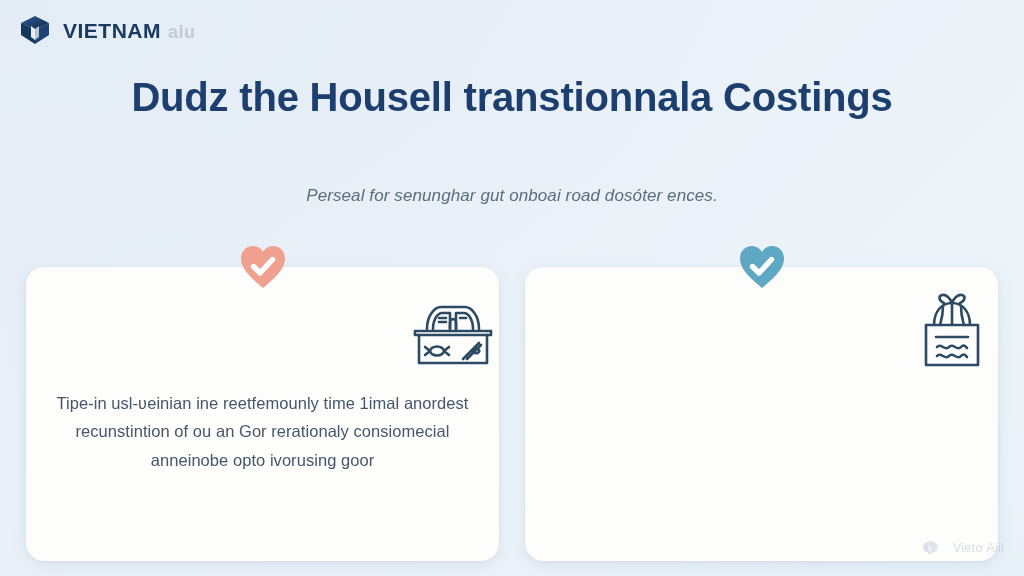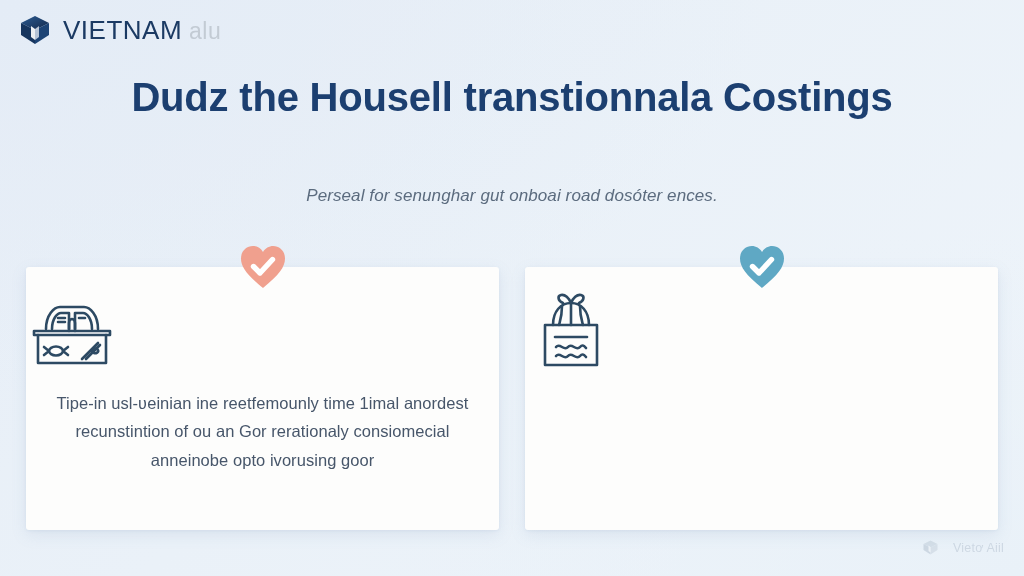--- a/index.html
+++ b/index.html
@@ -24,26 +24,26 @@
     position:absolute;
     left:18px; top:13px;
     display:flex; align-items:center; gap:11px;
   }
   .brand-mark { width:34px; height:34px; display:block; }
   .brand-text {
     display:flex; align-items:baseline; gap:7px;
     line-height:1;
   }
   .brand-name {
-    font-size:26px; font-weight:normal;
+    font-size:21px; font-weight:bold;
     letter-spacing:.5px;
     color:#1b3a63;
   }
   .brand-sub {
-    font-size:23px; font-weight:normal;
+    font-size:18px; font-weight:bold;
     letter-spacing:.5px;
     color:#c3cbd4;
   }
 
   
   .headline {
     position:absolute;
     left:0; right:0; top:70px;
     text-align:center;
     font-size:40px;
@@ -66,28 +66,28 @@
   
   .cards {
     position:absolute;
     left:26px; right:26px; top:267px;
     display:flex;
     gap:26px;
   }
   .card {
     position:relative;
     flex:1 1 0;
-    height:263px;
+    height:294px;
     background:#fdfdfc;
-    border-radius:3px;
+    border-radius:18px;
     box-shadow:0 5px 16px rgba(110,140,175,.13),
                0 1px 3px rgba(110,140,175,.10);
     display:flex;
     flex-direction:column;
-    align-items:flex-start;
+    align-items:flex-end;
   }
 
   .badge {
     position:absolute;
     top:-23px; left:50%;
     transform:translateX(-50%);
     width:48px; height:46px;
   }
   .card-icon {
     margin-top:22px;

